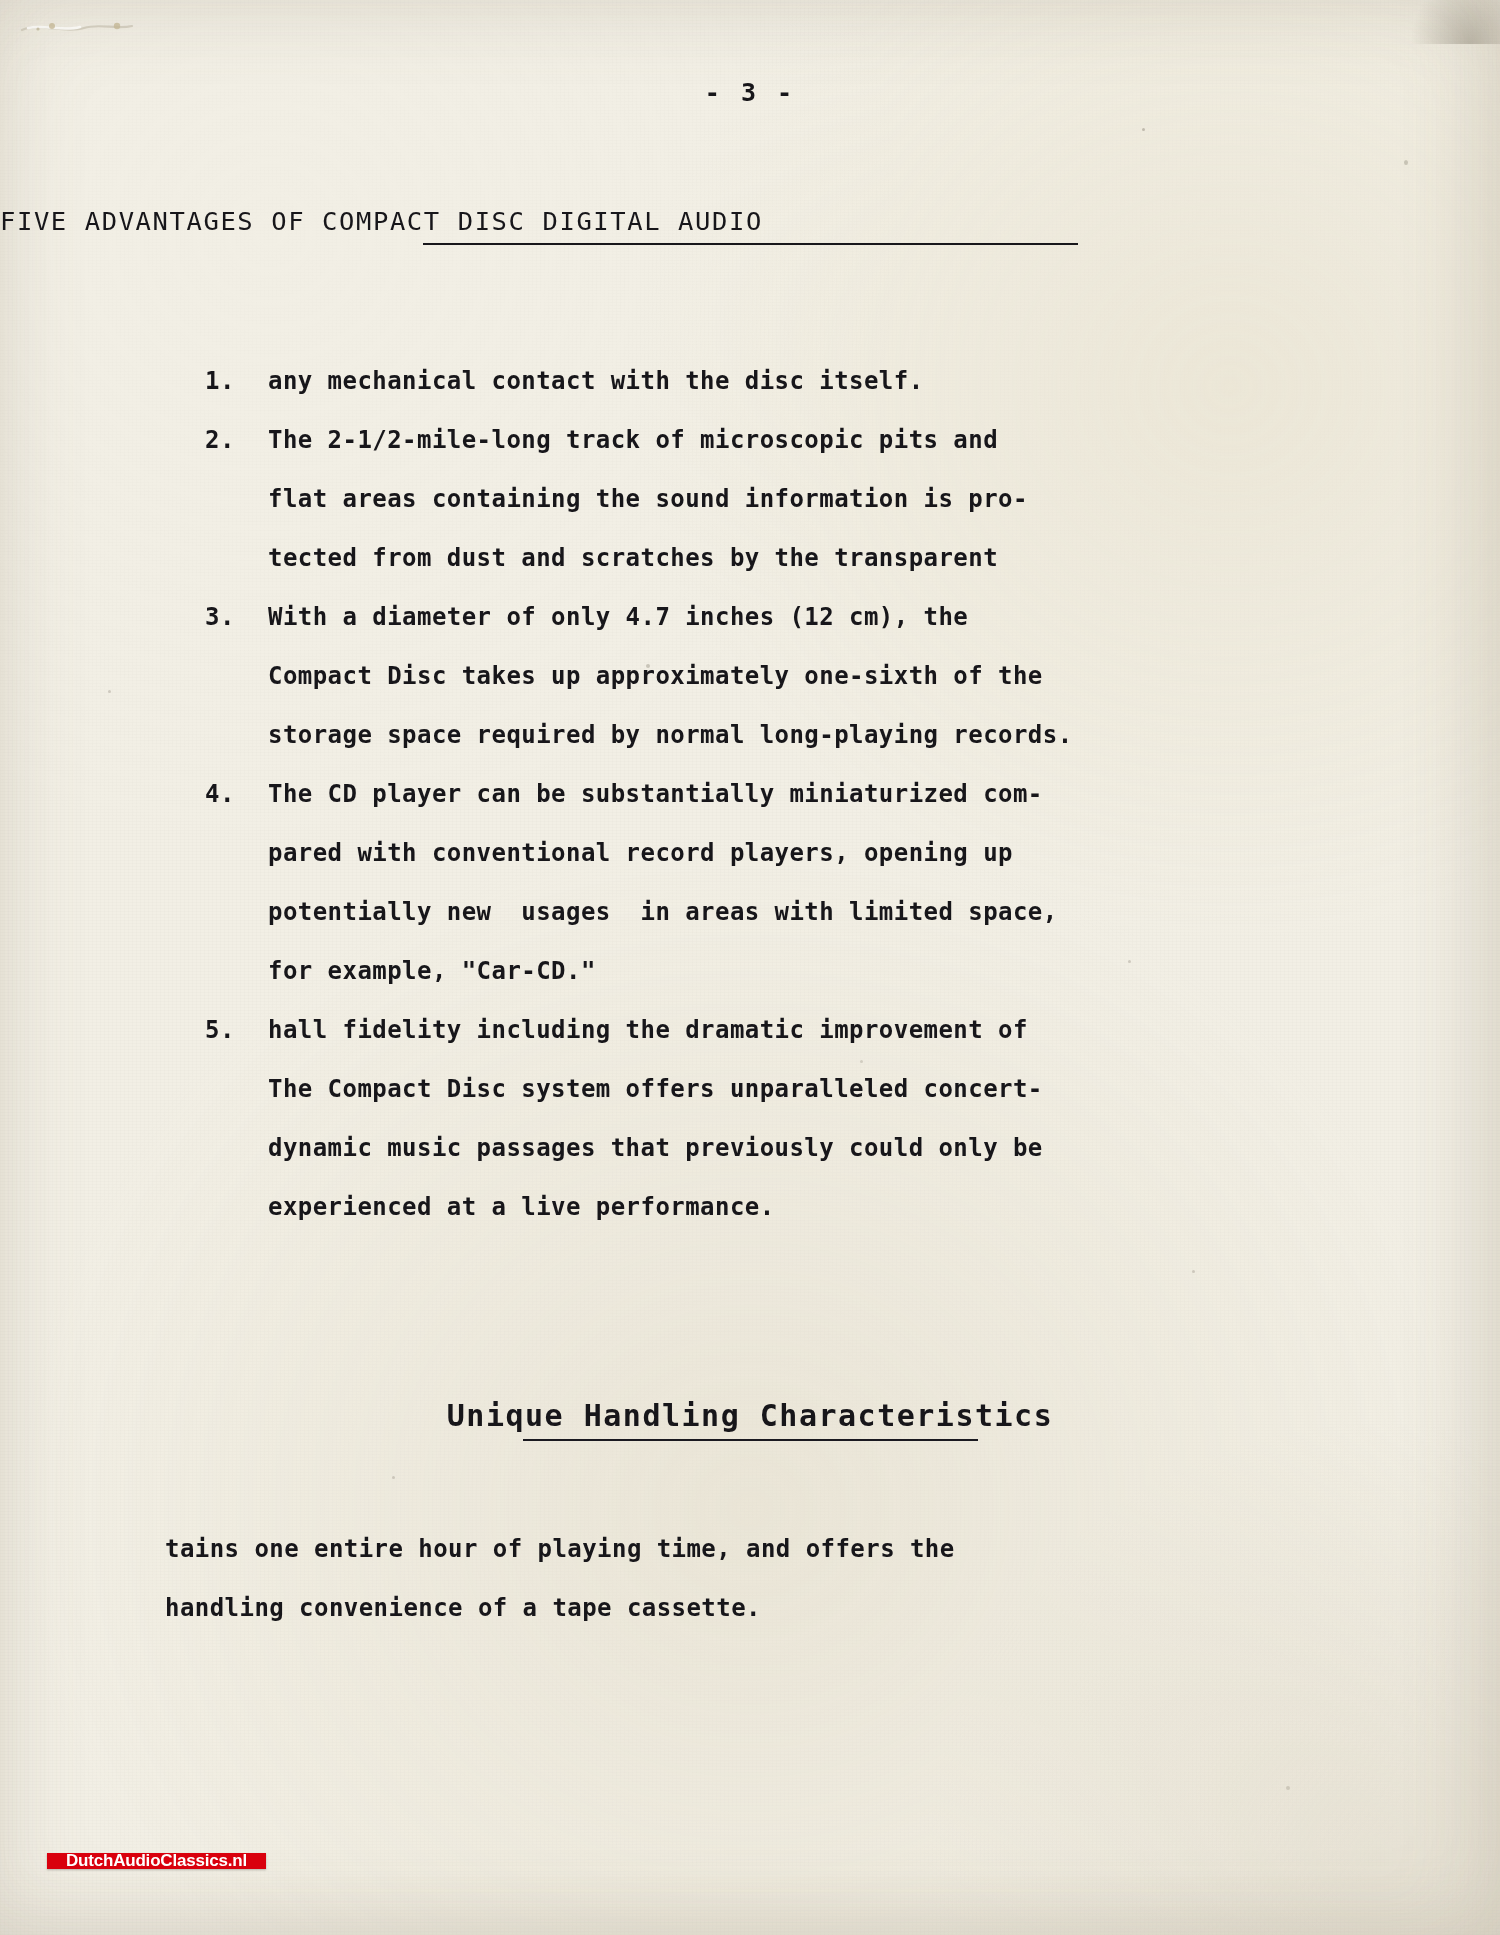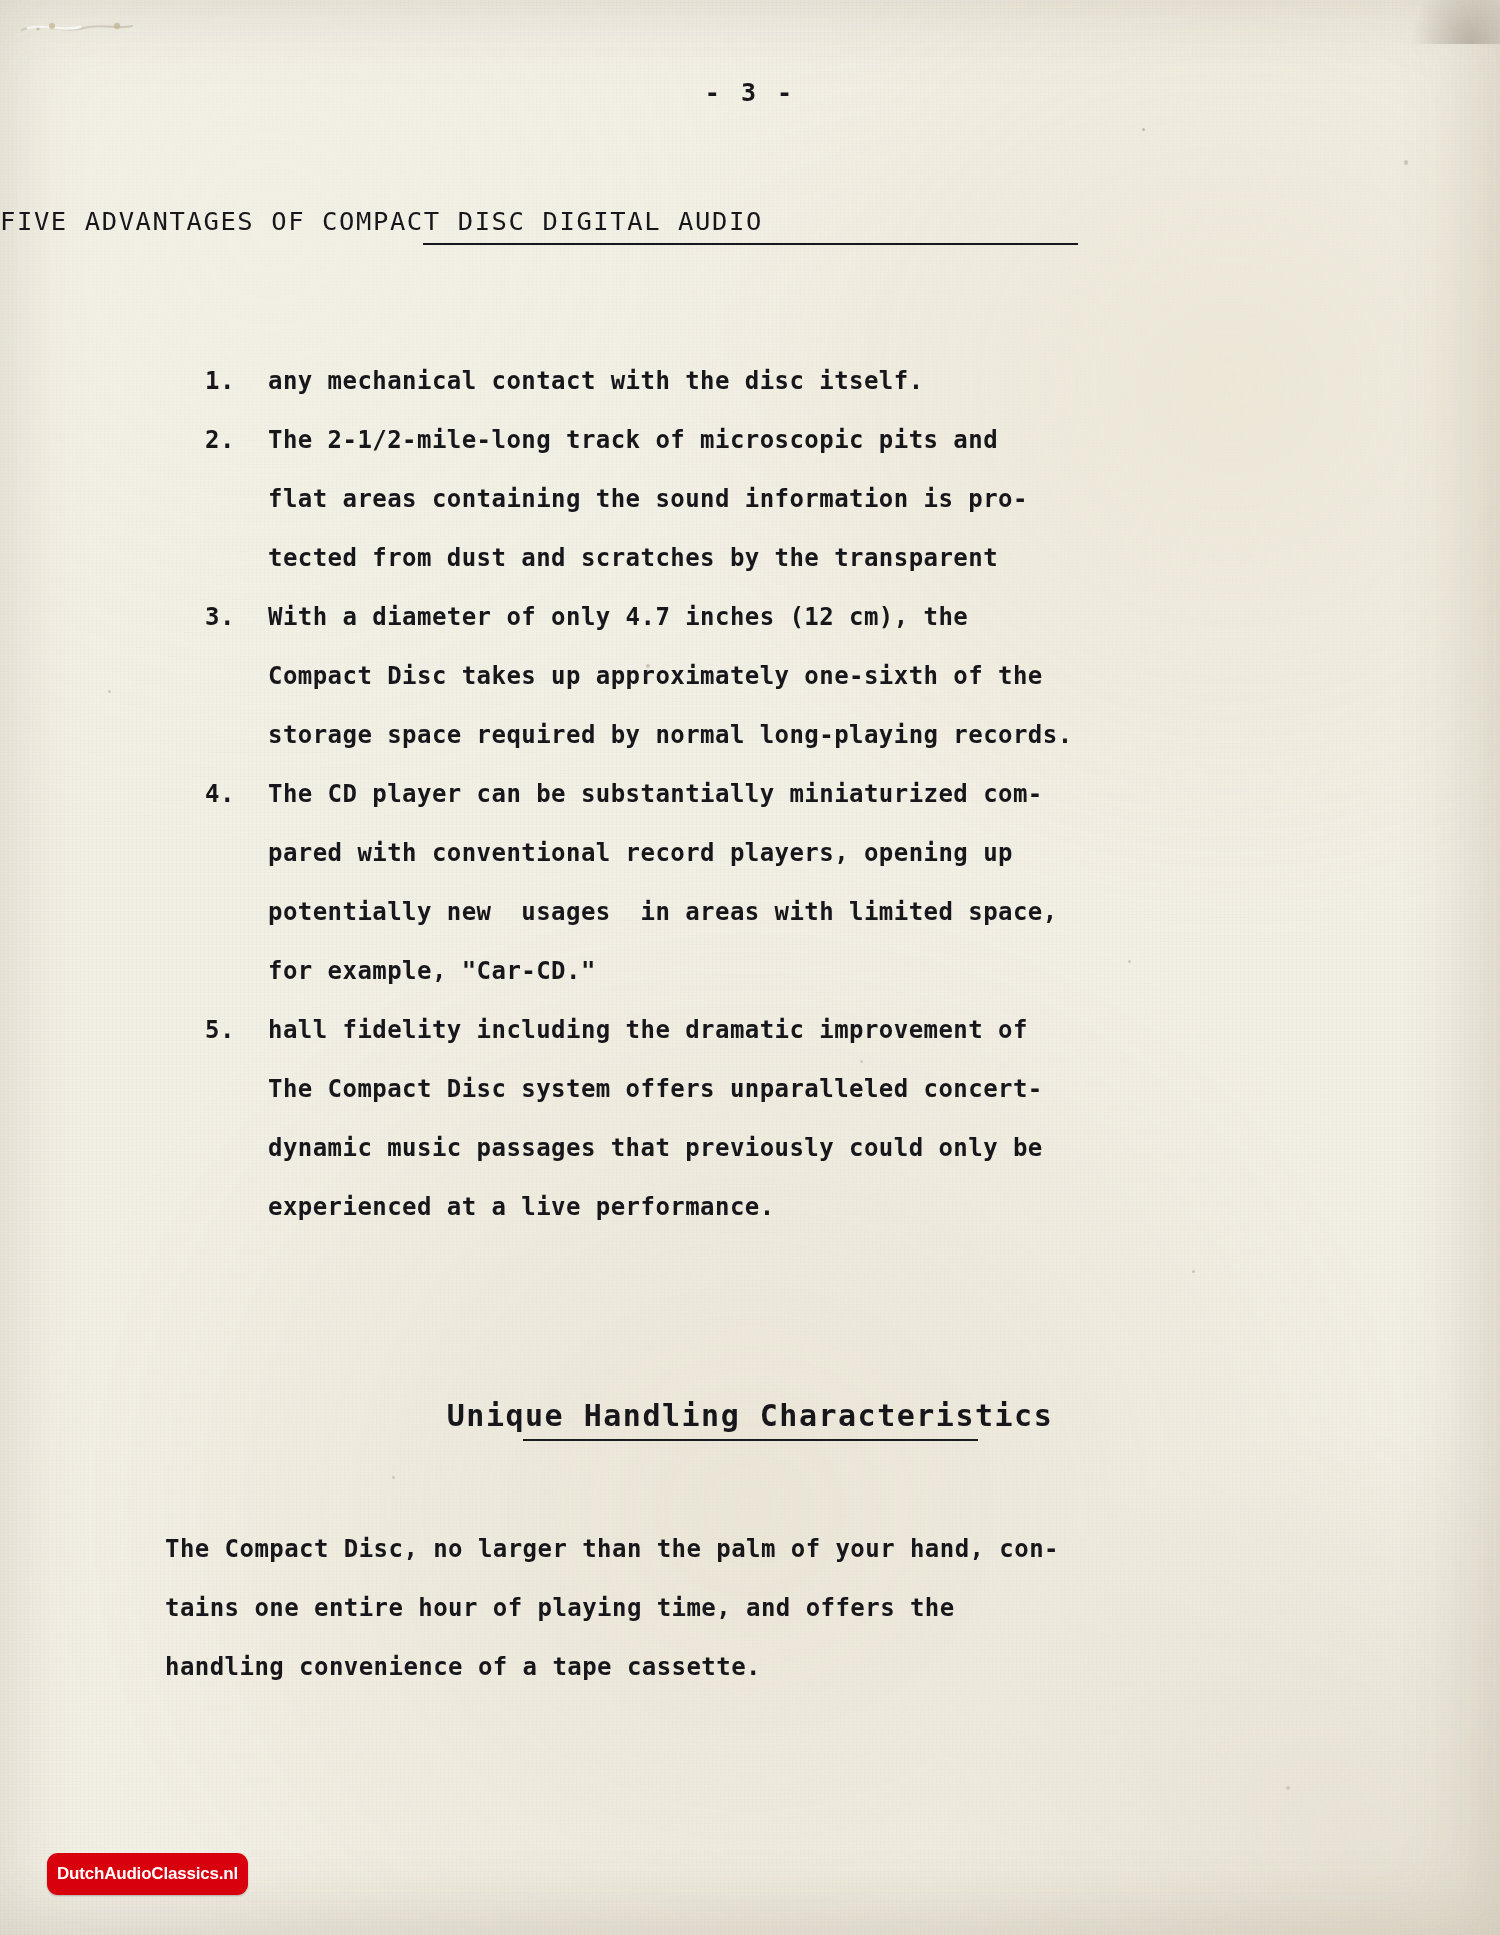--- a/index.html
+++ b/index.html
@@ -153,33 +153,32 @@
     border-radius: 50%;
     pointer-events: none;
     opacity: .55;
   }
 
   
   .watermark {
     position: absolute;
     left: 47px;
     top: 1853px;
-    height: 42px;
-    padding: 0 10px;
+    height: 16px;
+    padding: 0 19px;
     display: flex;
     align-items: center;
     background: #d9000d;
     color: #ffffff;
     font-family: "Liberation Sans", sans-serif;
     font-size: 17px;
     font-weight: 700;
     letter-spacing: -0.2px;
     white-space: nowrap;
     box-shadow: 0 1px 2px rgba(0,0,0,.25);
-    border-radius: 11px;
   }
 </style>
 </head>
 <body>
 
 <div class="page">
 
   <div class="paper-grain"></div>
   <div class="paper-vignette"></div>
   <div class="corner-smudge"></div>
@@ -257,21 +256,20 @@
     </div>
 
   </div>
 
   <div class="sub-head">
     <span>Unique Handling Characteristics</span>
     <span class="rule"></span>
   </div>
 
   <div class="closing">
-    <div class="tline">The Compact Disc, no larger than the palm of your hand, con-</div>
     <div class="tline">tains one entire hour of playing time, and offers the</div>
     <div class="tline">handling convenience of a tape cassette.</div>
   </div>
 
   <div class="watermark">
     <span>DutchAudioClassics.nl</span>
   </div>
 
 </div>
 

